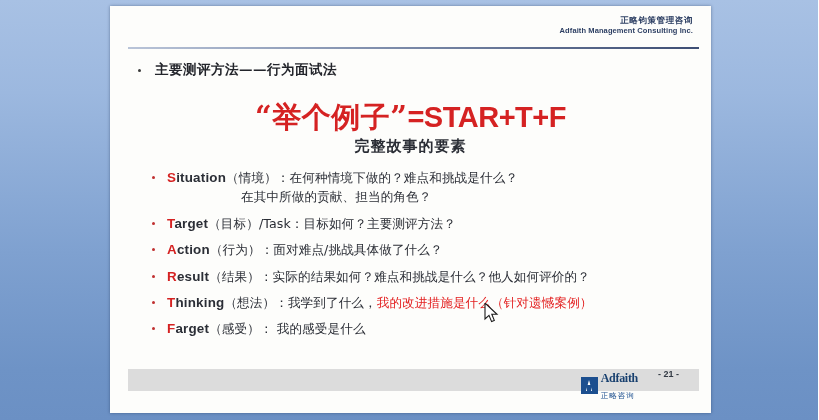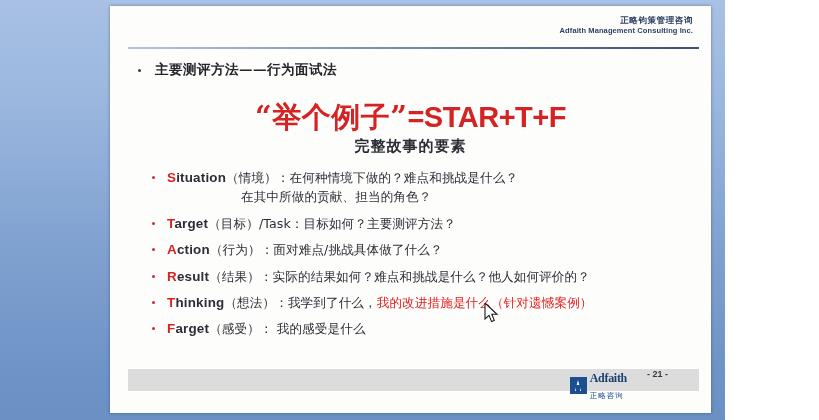--- a/index.html
+++ b/index.html
@@ -5,21 +5,21 @@
   html, body {
     margin: 0;
     padding: 0;
     width: 819px;
     height: 420px;
     overflow: hidden;
     font-family: "Liberation Sans", "DejaVu Sans", sans-serif;
   }
   #viewer {
     position: relative;
-    width: 725px;
+    width: 818px;
     height: 420px;
     background: linear-gradient(180deg, #a8c1e4 0%, #9cb8df 22%, #7fa1d0 60%, #6e93c6 88%, #6b90c4 100%);
   }
   #slide {
     position: absolute;
     left: 110px;
     top: 6px;
     width: 601px;
     height: 407px;
     background: #fdfdfb;
@@ -211,21 +211,21 @@
     font-size: 7.5px;
     color: #1c4f8f;
     font-family: "DejaVu Sans", "Liberation Sans", sans-serif;
     letter-spacing: 1px;
     margin-top: 1px;
   }
   .page-num {
     font-size: 9px;
     font-weight: bold;
     color: #333a44;
-    margin-right: 31px;
+    margin-right: 20px;
     margin-left: 10px;
   }
   
   #cursor {
     position: absolute;
     left: 484px;
     top: 303px;
     width: 18px;
     height: 22px;
     pointer-events: none;

